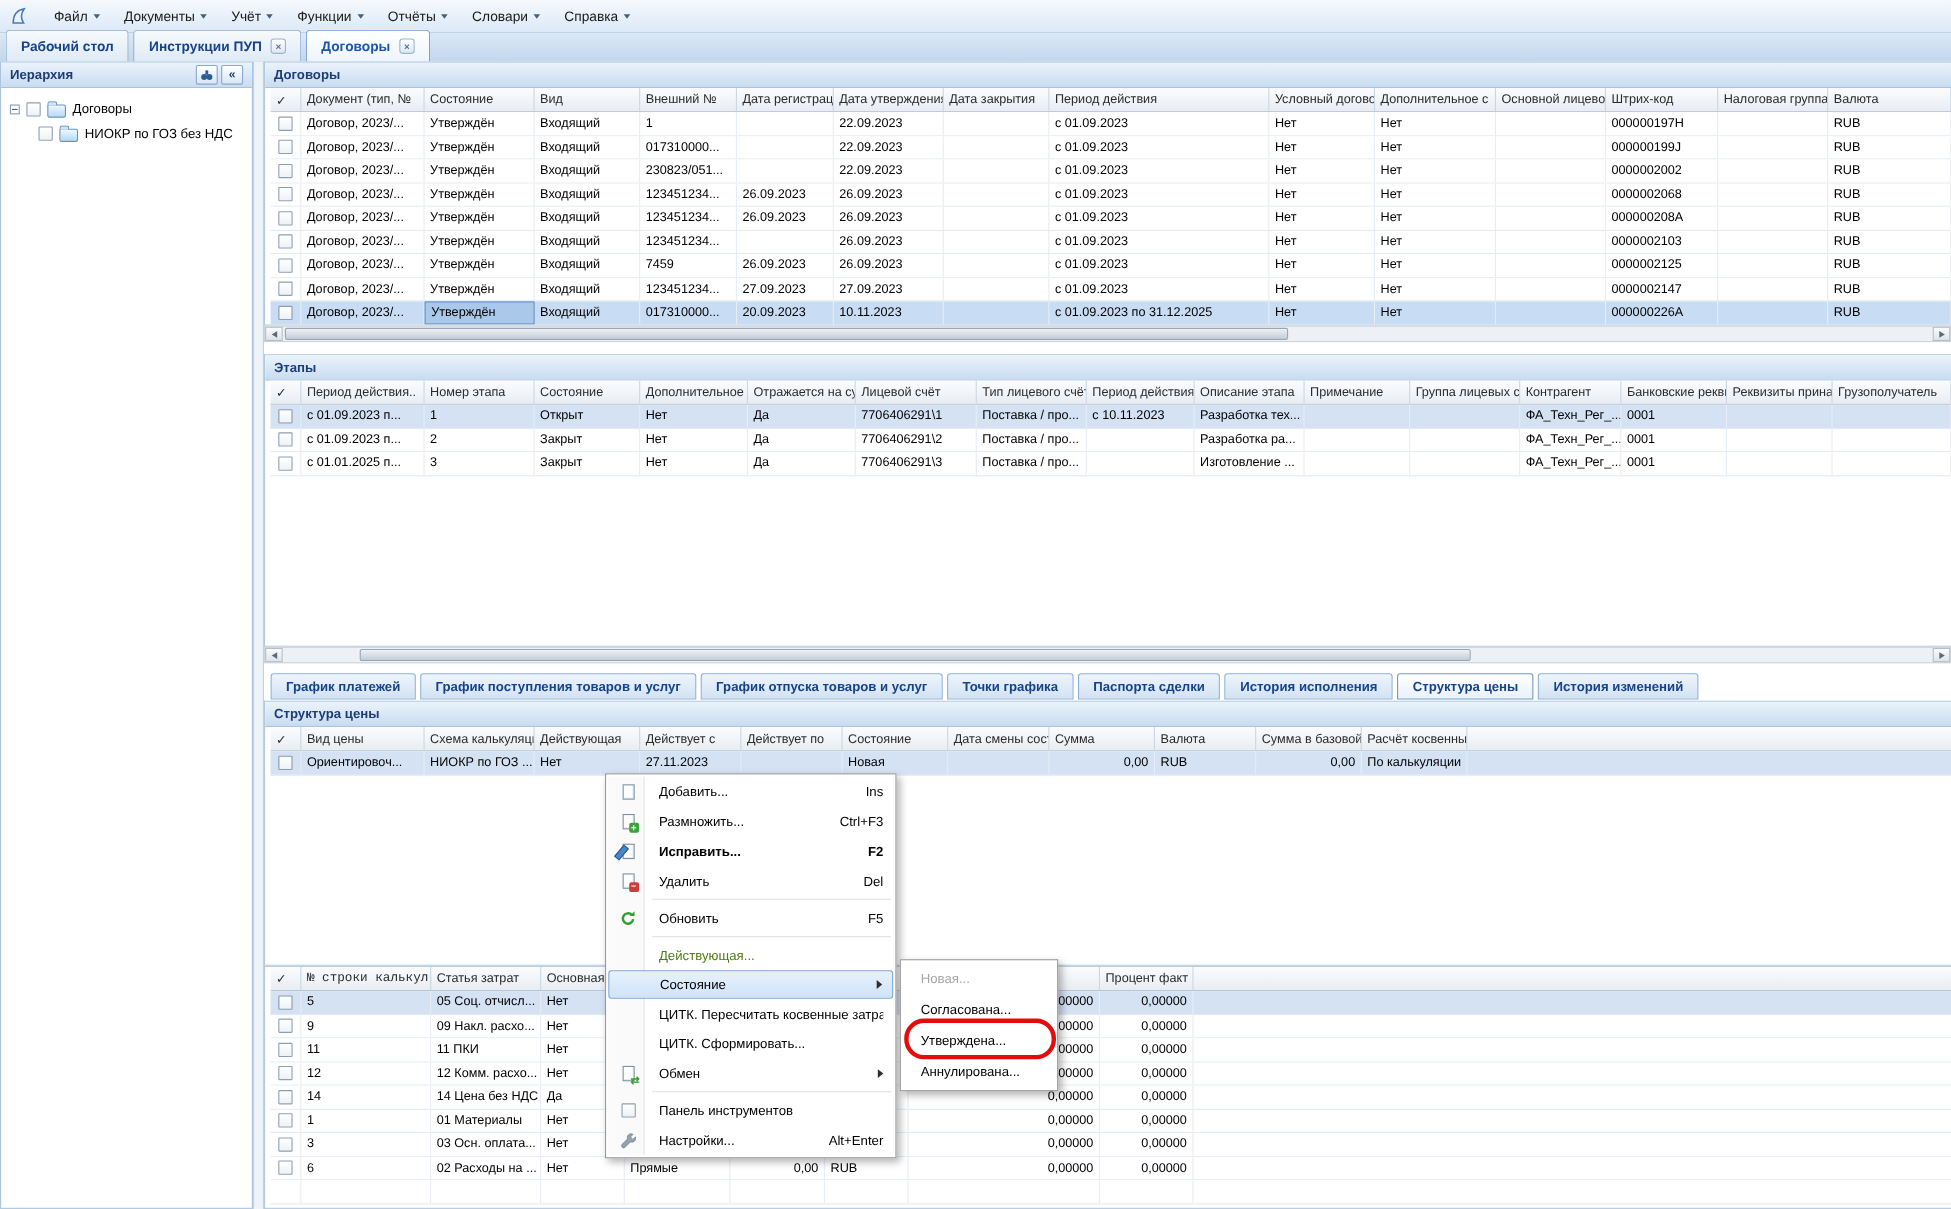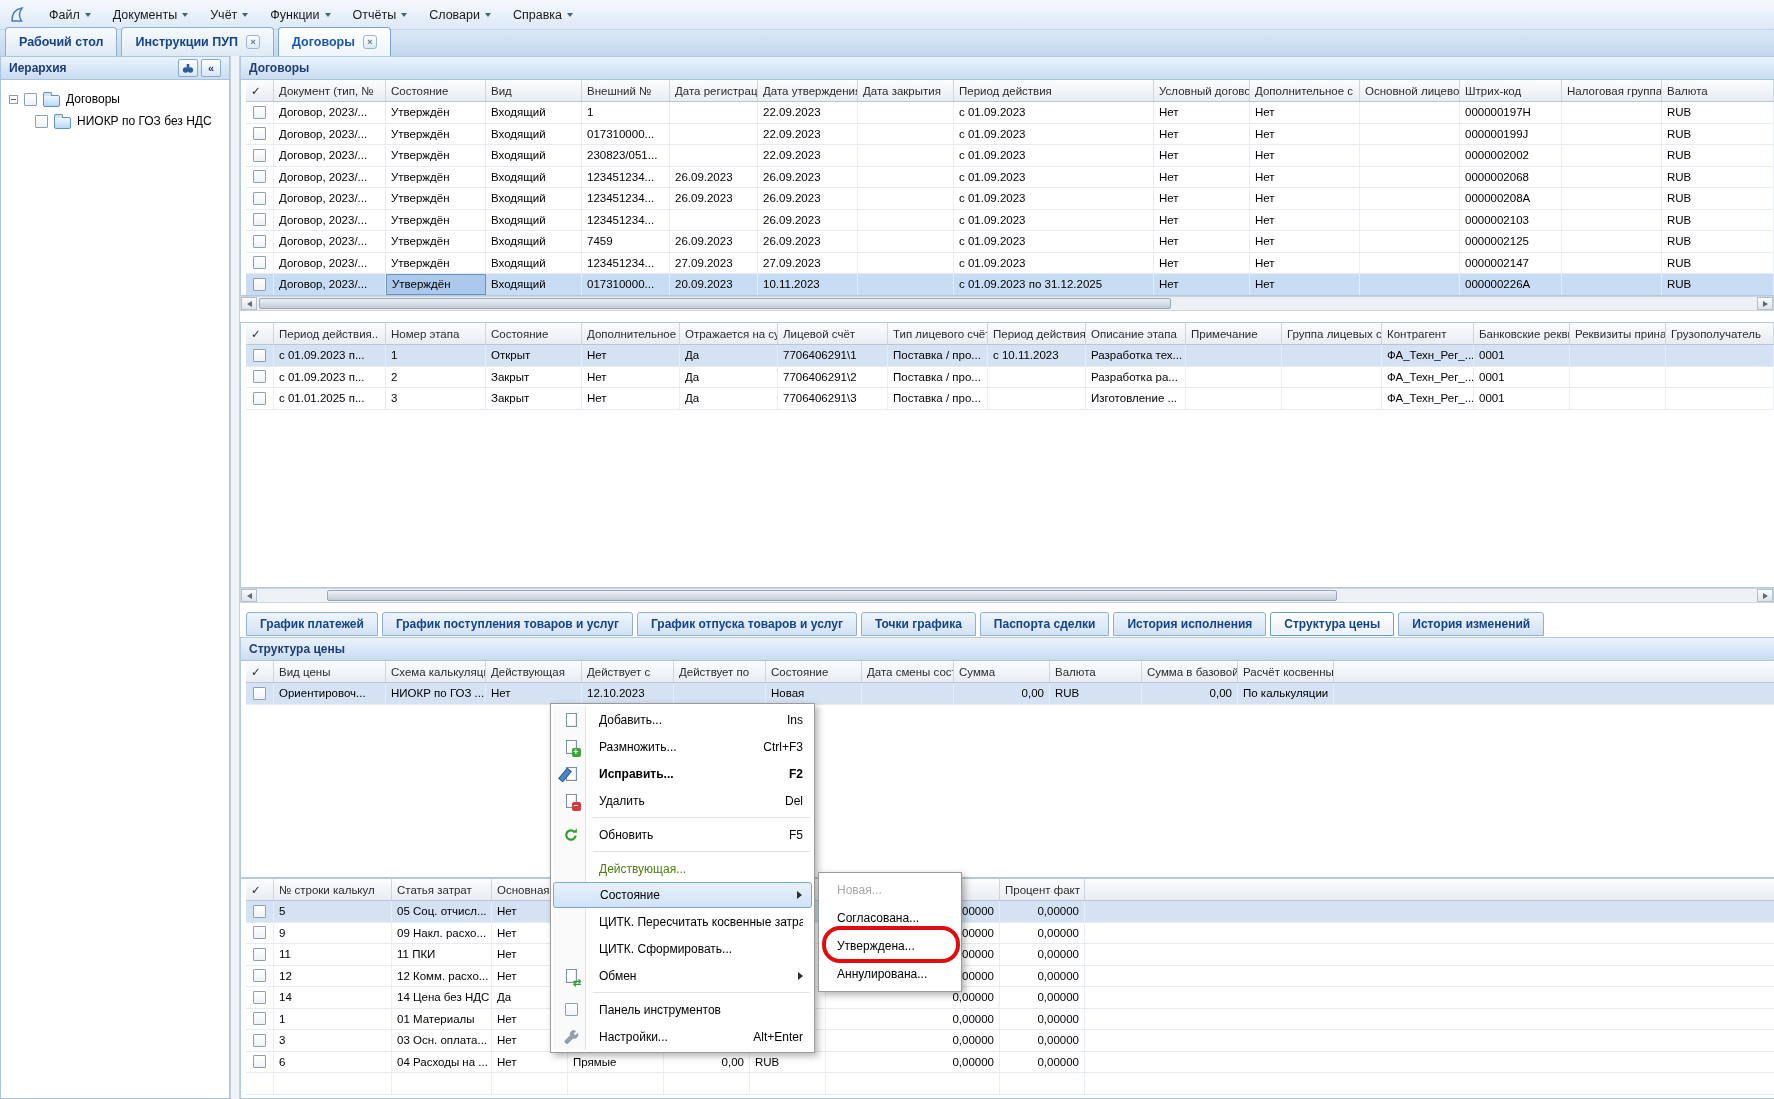--- a/index.html
+++ b/index.html
@@ -381,20 +381,23 @@
       <span class="arr-l"></span>
     </span>
   <span class="hs-thumb" style="width:912px"></span>
   <span class="hs-spacer"></span>
   <span class="hs-btn">
       <span class="arr-r"></span>
     </span>
 </div>
 
 <div class="section" id="sec-stages">
+  <div class="panel-head">
+      <span>Этапы</span>
+    </div>
   <div class="tbl" id="tbl-stages">
       <div class="thead">
         <div class="th c" style="width: 28px;">✓</div>
         <div class="th" style="width: 112px;">Период действия..</div>
         <div class="th" style="width: 100px;">Номер этапа</div>
         <div class="th" style="width: 96px;">Состояние</div>
         <div class="th" style="width: 98px;">Дополнительное с</div>
         <div class="th" style="width: 98px;">Отражается на су</div>
         <div class="th" style="width: 110px;">Лицевой счёт</div>
         <div class="th" style="width: 100px;">Тип лицевого счёт</div>
@@ -510,37 +513,37 @@
         <div class="th" style="width: 96px;">Сумма в базовой в</div>
         <div class="th" style="width: 96px;">Расчёт косвенных</div>
       </div>
       <div class="trow cur">
         <div class="td c" style="width: 28px;">
           <span class="cb"></span>
         </div>
         <div class="td" style="width: 112px;">Ориентировоч...</div>
         <div class="td" style="width: 100px;">НИОКР по ГОЗ ...</div>
         <div class="td" style="width: 96px;">Нет</div>
-        <div class="td" style="width: 92px;">12.10.2023</div>
+        <div class="td" style="width: 92px;">27.11.2023</div>
         <div class="td" style="width: 92px;"></div>
         <div class="td" style="width: 96px;">Новая</div>
         <div class="td" style="width: 92px;"></div>
         <div class="td r" style="width: 96px;">0,00</div>
         <div class="td" style="width: 92px;">RUB</div>
         <div class="td r" style="width: 96px;">0,00</div>
         <div class="td" style="width: 96px;">По калькуляции</div>
       </div>
     </div>
 </div>
 
 <div class="section" id="sec-calc">
   <div class="tbl" id="tbl-calc">
       <div class="thead">
         <div class="th c" style="width: 28px;">✓</div>
-        <div class="th" style="width: 118px;">№ строки калькул</div>
+        <div class="th" style="width: 118px; font-family: Liberation Mono, monospace;">№ строки калькул</div>
         <div class="th" style="width: 100px;">Статья затрат</div>
         <div class="th" style="width: 76px;">Основная</div>
         <div class="th" style="width: 96px;"></div>
         <div class="th" style="width: 86px;"></div>
         <div class="th" style="width: 76px;"></div>
         <div class="th" style="width: 174px;">Процент план</div>
         <div class="th" style="width: 85px;">Процент факт</div>
       </div>
       <div class="trow cur">
         <div class="td c" style="width: 28px;">
@@ -631,21 +634,21 @@
         <div class="td r" style="width: 86px;">0,00</div>
         <div class="td" style="width: 76px;">RUB</div>
         <div class="td r" style="width: 174px;">0,00000</div>
         <div class="td r" style="width: 85px;">0,00000</div>
       </div>
       <div class="trow">
         <div class="td c" style="width: 28px;">
           <span class="cb"></span>
         </div>
         <div class="td" style="width: 118px;">6</div>
-        <div class="td" style="width: 100px;">04 Расходы на ...</div>
+        <div class="td" style="width: 100px;">02 Расходы на ...</div>
         <div class="td" style="width: 76px;">Нет</div>
         <div class="td" style="width: 96px;">Прямые</div>
         <div class="td r" style="width: 86px;">0,00</div>
         <div class="td" style="width: 76px;">RUB</div>
         <div class="td r" style="width: 174px;">0,00000</div>
         <div class="td r" style="width: 85px;">0,00000</div>
       </div>
       <div class="trow">
         <div class="td c" style="width: 28px;"></div>
         <div class="td" style="width: 118px;"></div>

